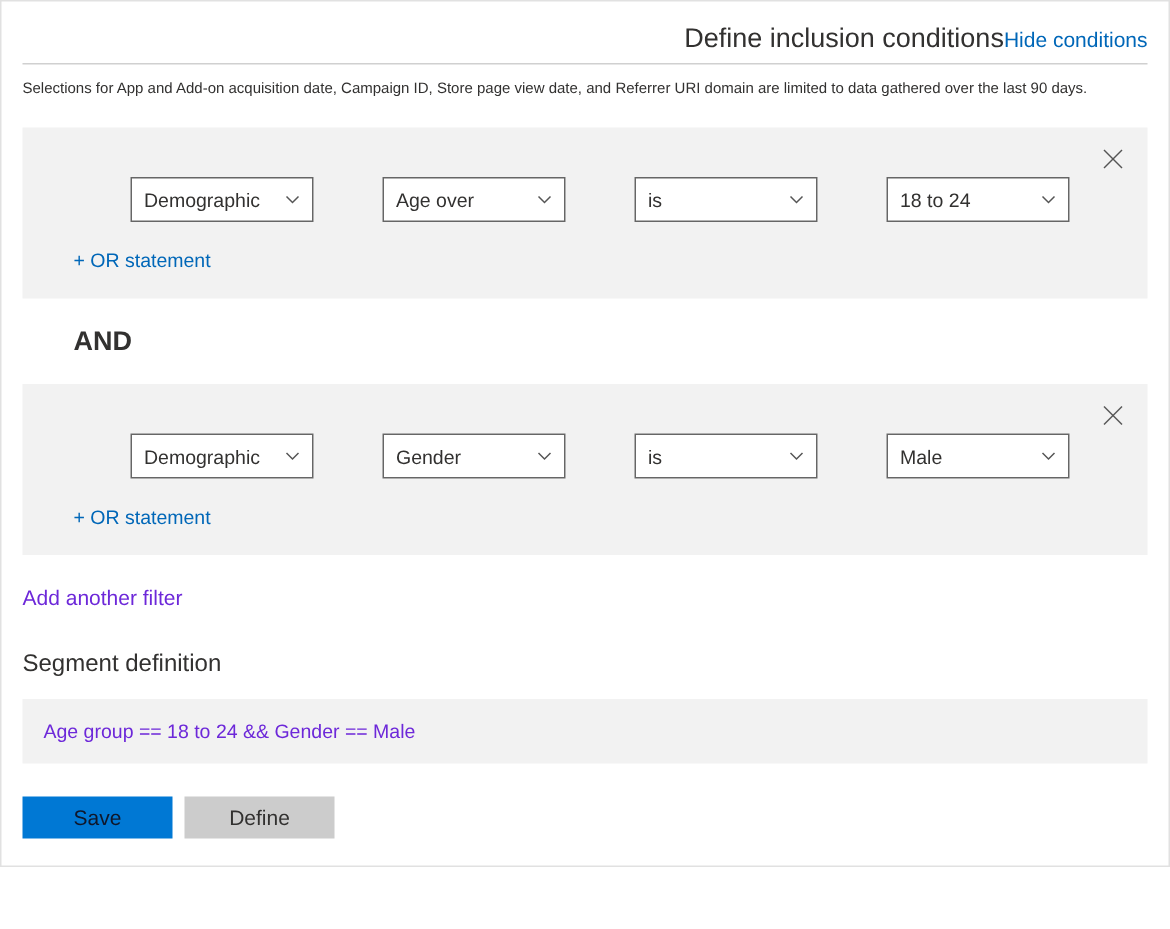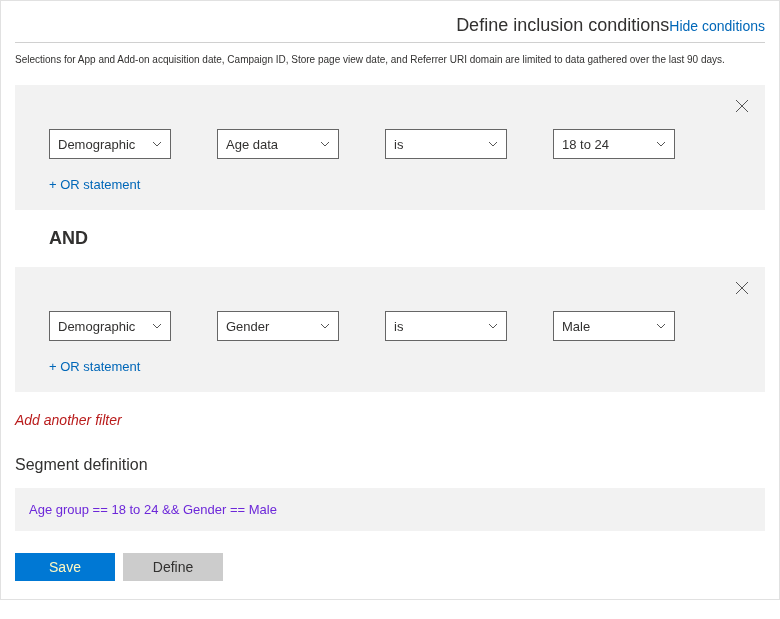--- a/index.html
+++ b/index.html
@@ -59,22 +59,23 @@
       align-items: center;
       justify-content: center;
     }
     .close-btn svg {
       width: 14px;
       height: 14px;
     }
     .selects-row {
       display: flex;
       gap: 46px;
-      margin-top: 32px;
+      margin-top: 21px;
       margin-bottom: 18px;
+      justify-content: center;
     }
     .select {
       background: #fff;
       border: 1px solid #666;
       height: 30px;
       width: 122px;
       padding: 0 8px;
       display: flex;
       align-items: center;
       justify-content: space-between;
@@ -93,26 +94,25 @@
       font-size: 13px;
       cursor: pointer;
     }
     .and-label {
       font-weight: 700;
       font-size: 18px;
       padding: 18px 0 18px 34px;
       color: #323130;
     }
     .add-filter {
-      color: #b91c1c;
+      color: #6d28d9;
       font-size: 14px;
       cursor: pointer;
       margin: 20px 0 28px 0;
       display: inline-block;
-      font-style: italic;
     }
     .segment-title {
       font-size: 16px;
       font-weight: 400;
       margin-bottom: 14px;
       color: #323130;
     }
     .segment-box {
       background: #f2f2f2;
       padding: 14px 14px;
@@ -127,21 +127,21 @@
     .btn {
       border: none;
       height: 28px;
       width: 100px;
       font-size: 14px;
       cursor: pointer;
       font-family: inherit;
     }
     .btn-primary {
       background: #0078d4;
-      color: #fef9c3;
+      color: #0f172a;
     }
     .btn-secondary {
       background: #cccccc;
       color: #323130;
     }
   </style>
 </head>
 <body>
 
 <div class="container">
@@ -162,21 +162,21 @@
       </svg>
     </div>
     <div class="selects-row">
       <div class="select">
         <span>Demographic</span>
         <svg class="chevron" viewBox="0 0 10 10" stroke="currentColor" stroke-width="1" fill="none">
             <polyline points="1,3 5,7 9,3"></polyline>
           </svg>
       </div>
       <div class="select">
-        <span>Age data</span>
+        <span>Age over</span>
         <svg class="chevron" viewBox="0 0 10 10" stroke="currentColor" stroke-width="1" fill="none">
             <polyline points="1,3 5,7 9,3"></polyline>
           </svg>
       </div>
       <div class="select">
         <span>is</span>
         <svg class="chevron" viewBox="0 0 10 10" stroke="currentColor" stroke-width="1" fill="none">
             <polyline points="1,3 5,7 9,3"></polyline>
           </svg>
       </div>

